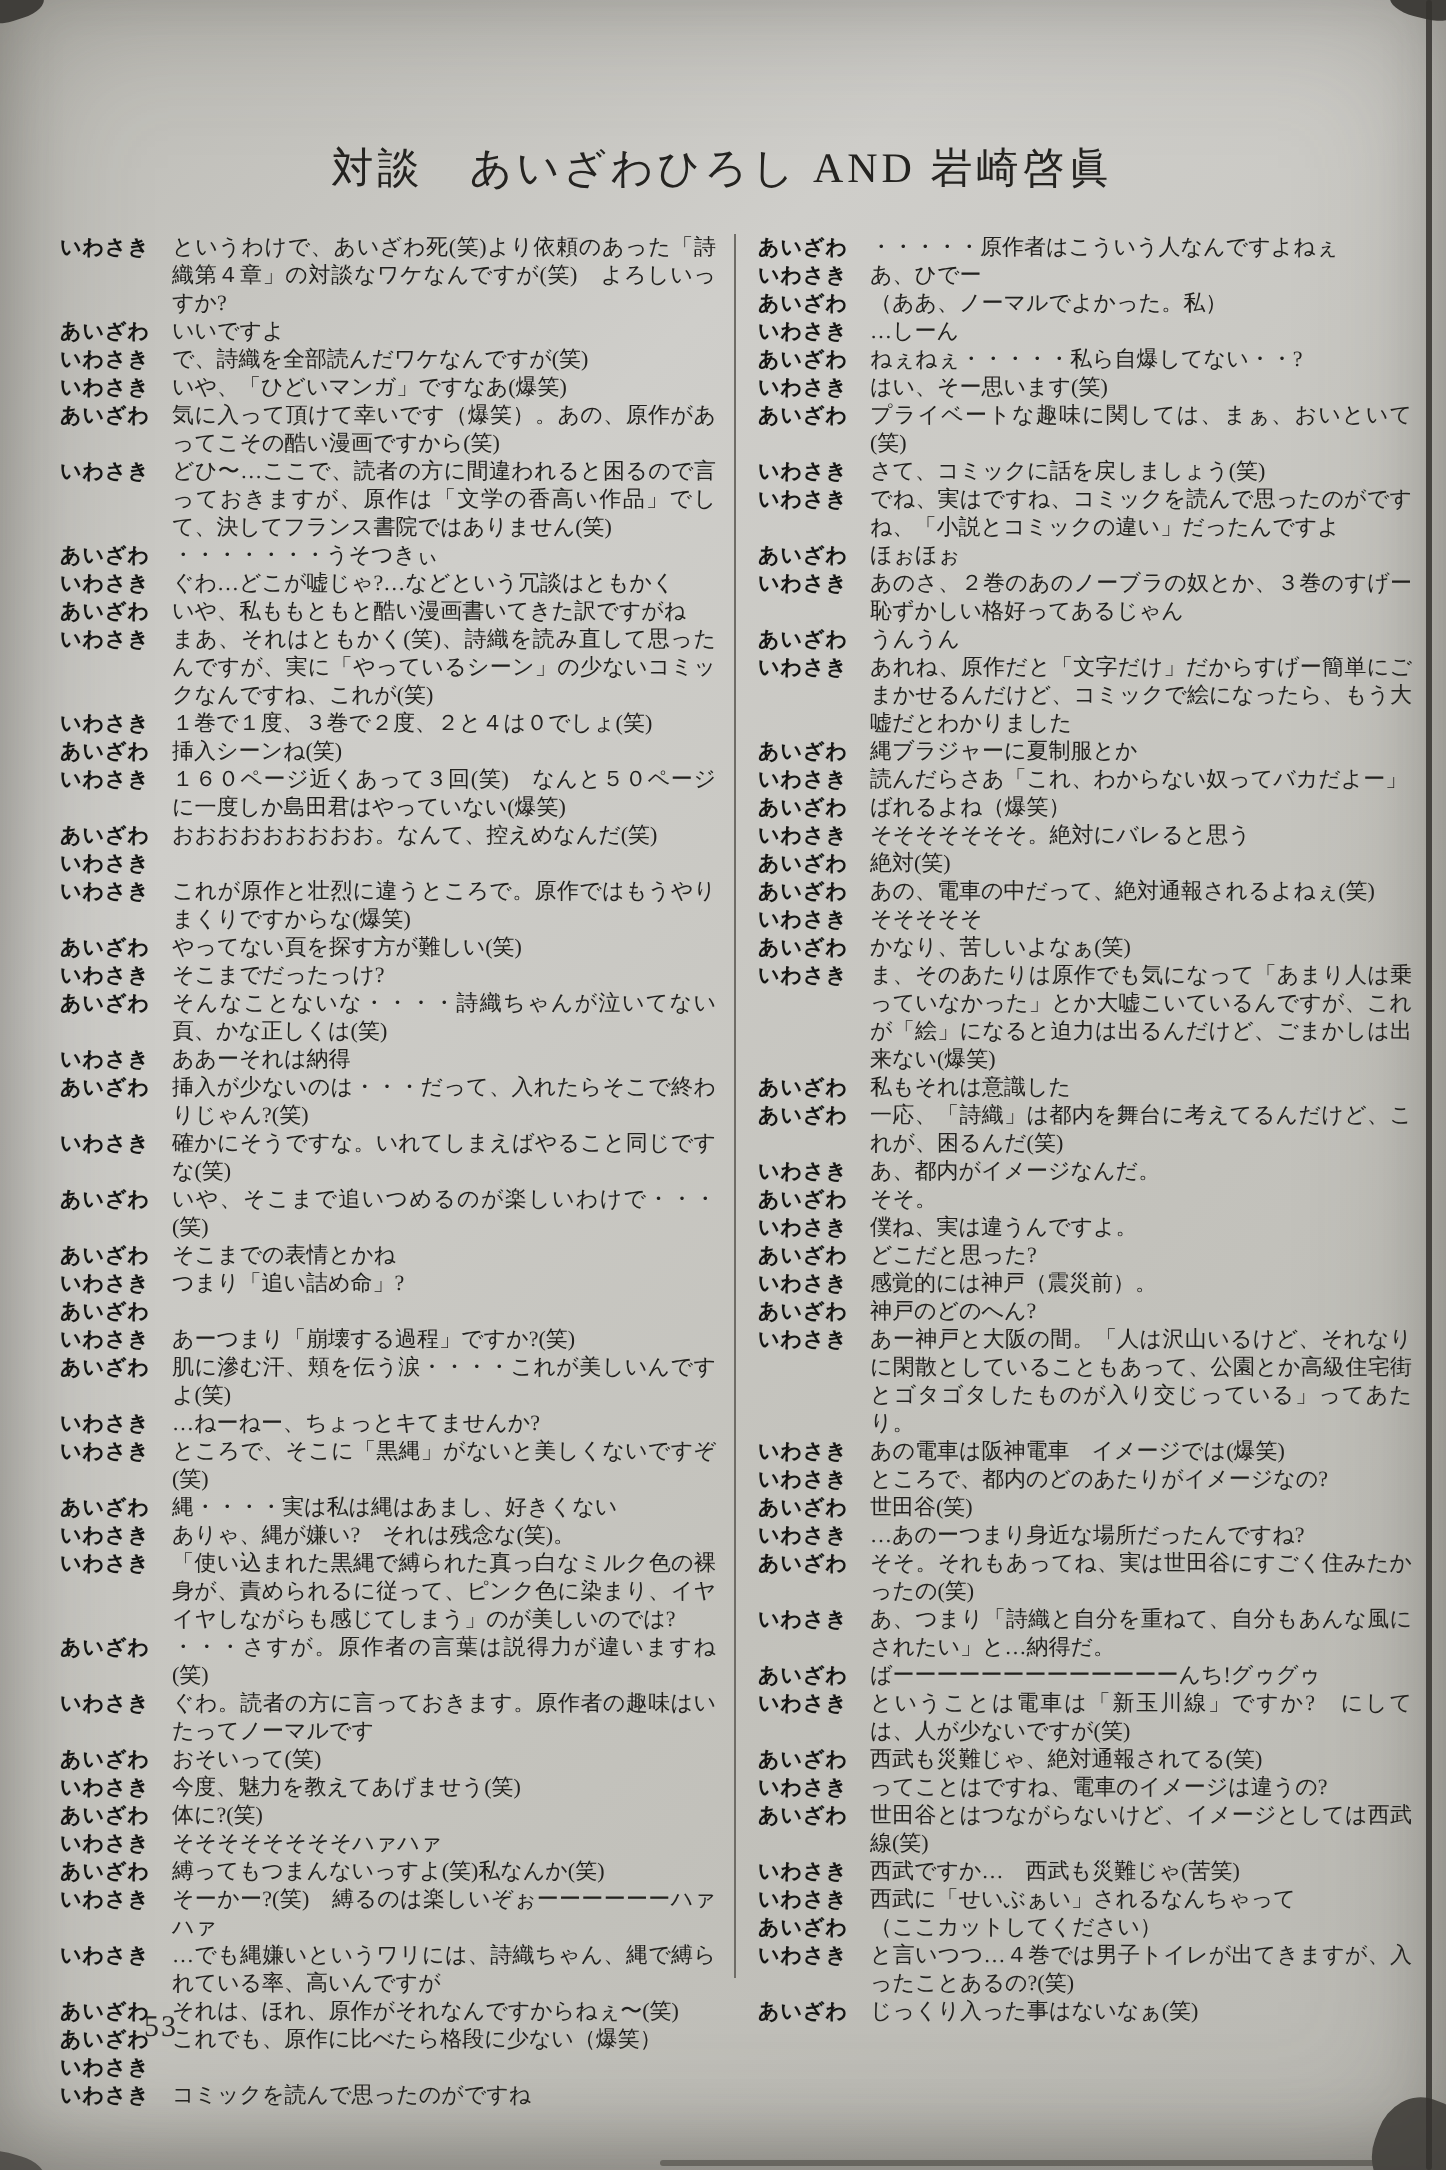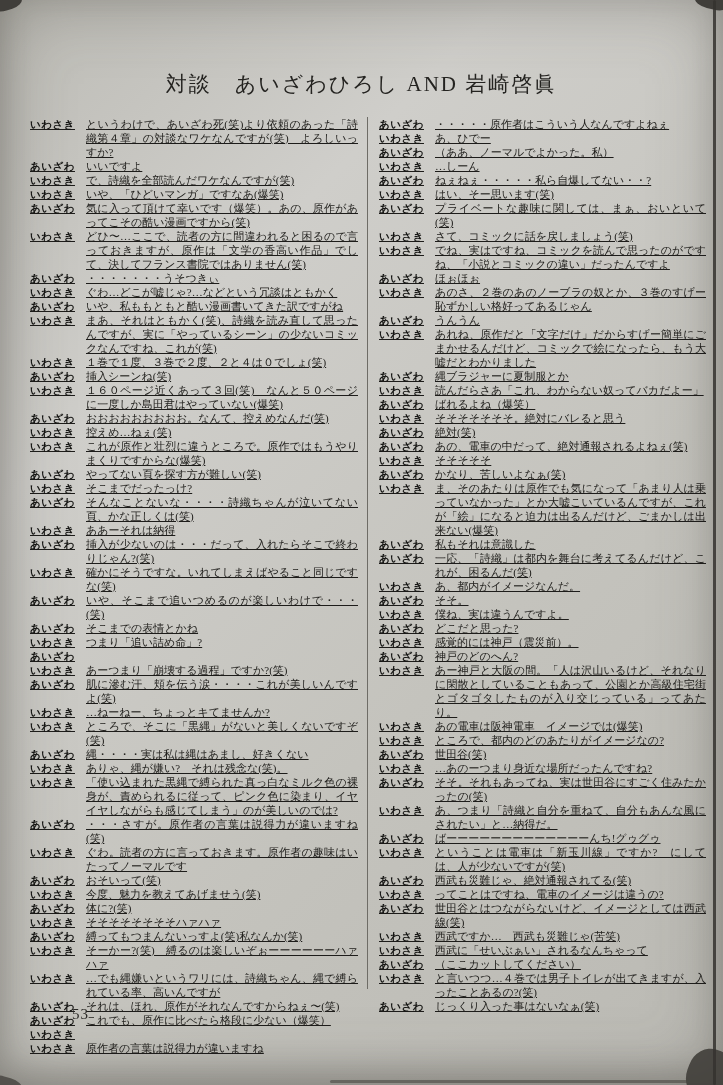--- a/index.html
+++ b/index.html
@@ -43,21 +43,20 @@
     color: #242320;
   }
 
   .columns {
     position: absolute; top: 117px; left: 30px; width: 676px; height: 872px;
     display: flex;
   }
   .col {
     width: 50%;
     box-sizing: border-box;
-    text-decoration: underline;
   }
   .col.left  { padding-right: 9px; border-right: 1px solid #6e6c66; }
   .col.right { padding-left: 11px; }
 
   .row { display: flex; align-items: flex-start; }
   .speaker {
     flex: 0 0 56px;
     font-family: "Liberation Sans", "DejaVu Sans", sans-serif;
     font-weight: bold;
     font-size: 10.5px; line-height: 14px;
@@ -142,21 +141,20 @@
         <div class="row">
           <span class="speaker">いわさき</span>
           <span class="utterance">１６０ページ近くあって３回(笑)　なんと５０ページに一度しか島田君はやっていない(爆笑)</span>
         </div>
         <div class="row">
           <span class="speaker">あいざわ</span>
           <span class="utterance">おおおおおおおおお。なんて、控えめなんだ(笑)</span>
         </div>
         <div class="row">
           <span class="speaker">いわさき</span>
-          <span class="utterance">控えめ…ねぇ(笑)</span>
         </div>
         <div class="row">
           <span class="speaker">いわさき</span>
           <span class="utterance">これが原作と壮烈に違うところで。原作ではもうやりまくりですからな(爆笑)</span>
         </div>
         <div class="row">
           <span class="speaker">あいざわ</span>
           <span class="utterance">やってない頁を探す方が難しい(笑)</span>
         </div>
         <div class="row">
@@ -264,21 +262,21 @@
         </div>
         <div class="row">
           <span class="speaker">あいざわ</span>
           <span class="utterance">これでも、原作に比べたら格段に少ない（爆笑）</span>
         </div>
         <div class="row">
           <span class="speaker">いわさき</span>
         </div>
         <div class="row">
           <span class="speaker">いわさき</span>
-          <span class="utterance">原作者の言葉は説得力が違いますね</span>
+          <span class="utterance">コミックを読んで思ったのがですね</span>
         </div>
       </div>
     <div class="col right" id="col-right">
         <div class="row">
           <span class="speaker">あいざわ</span>
           <span class="utterance">・・・・・原作者はこういう人なんですよねぇ</span>
         </div>
         <div class="row">
           <span class="speaker">いわさき</span>
           <span class="utterance">あ、ひでー</span>

